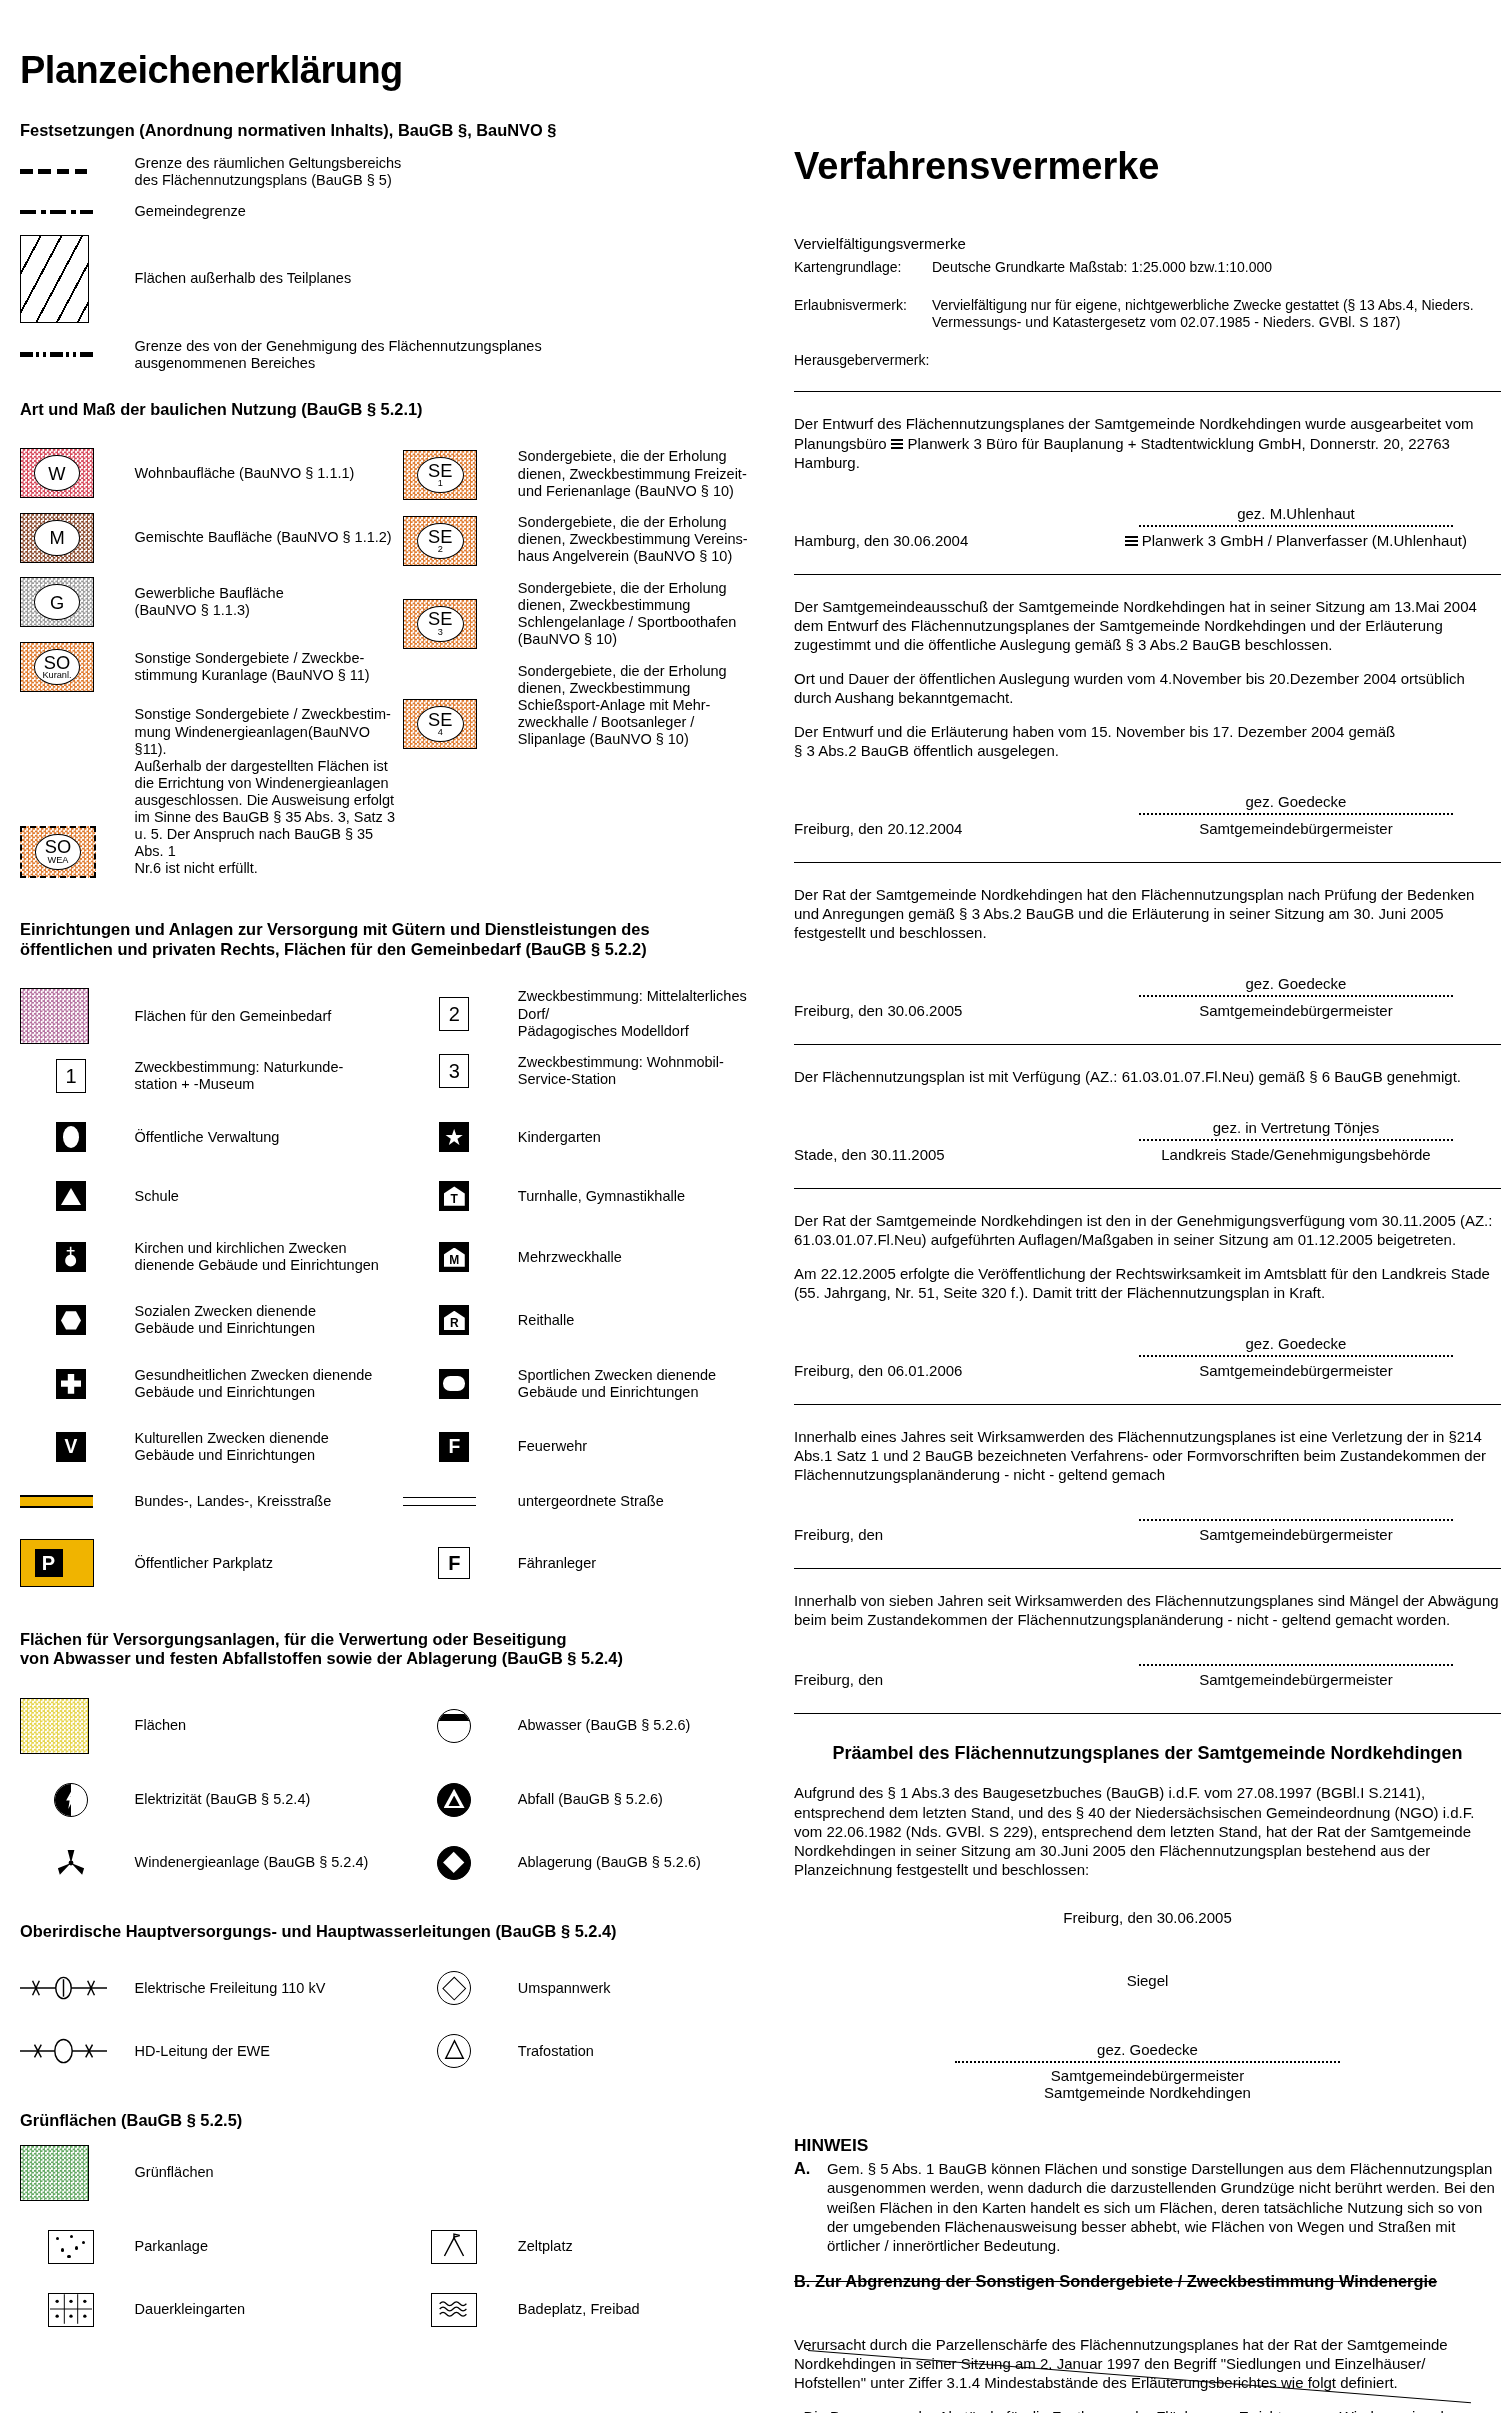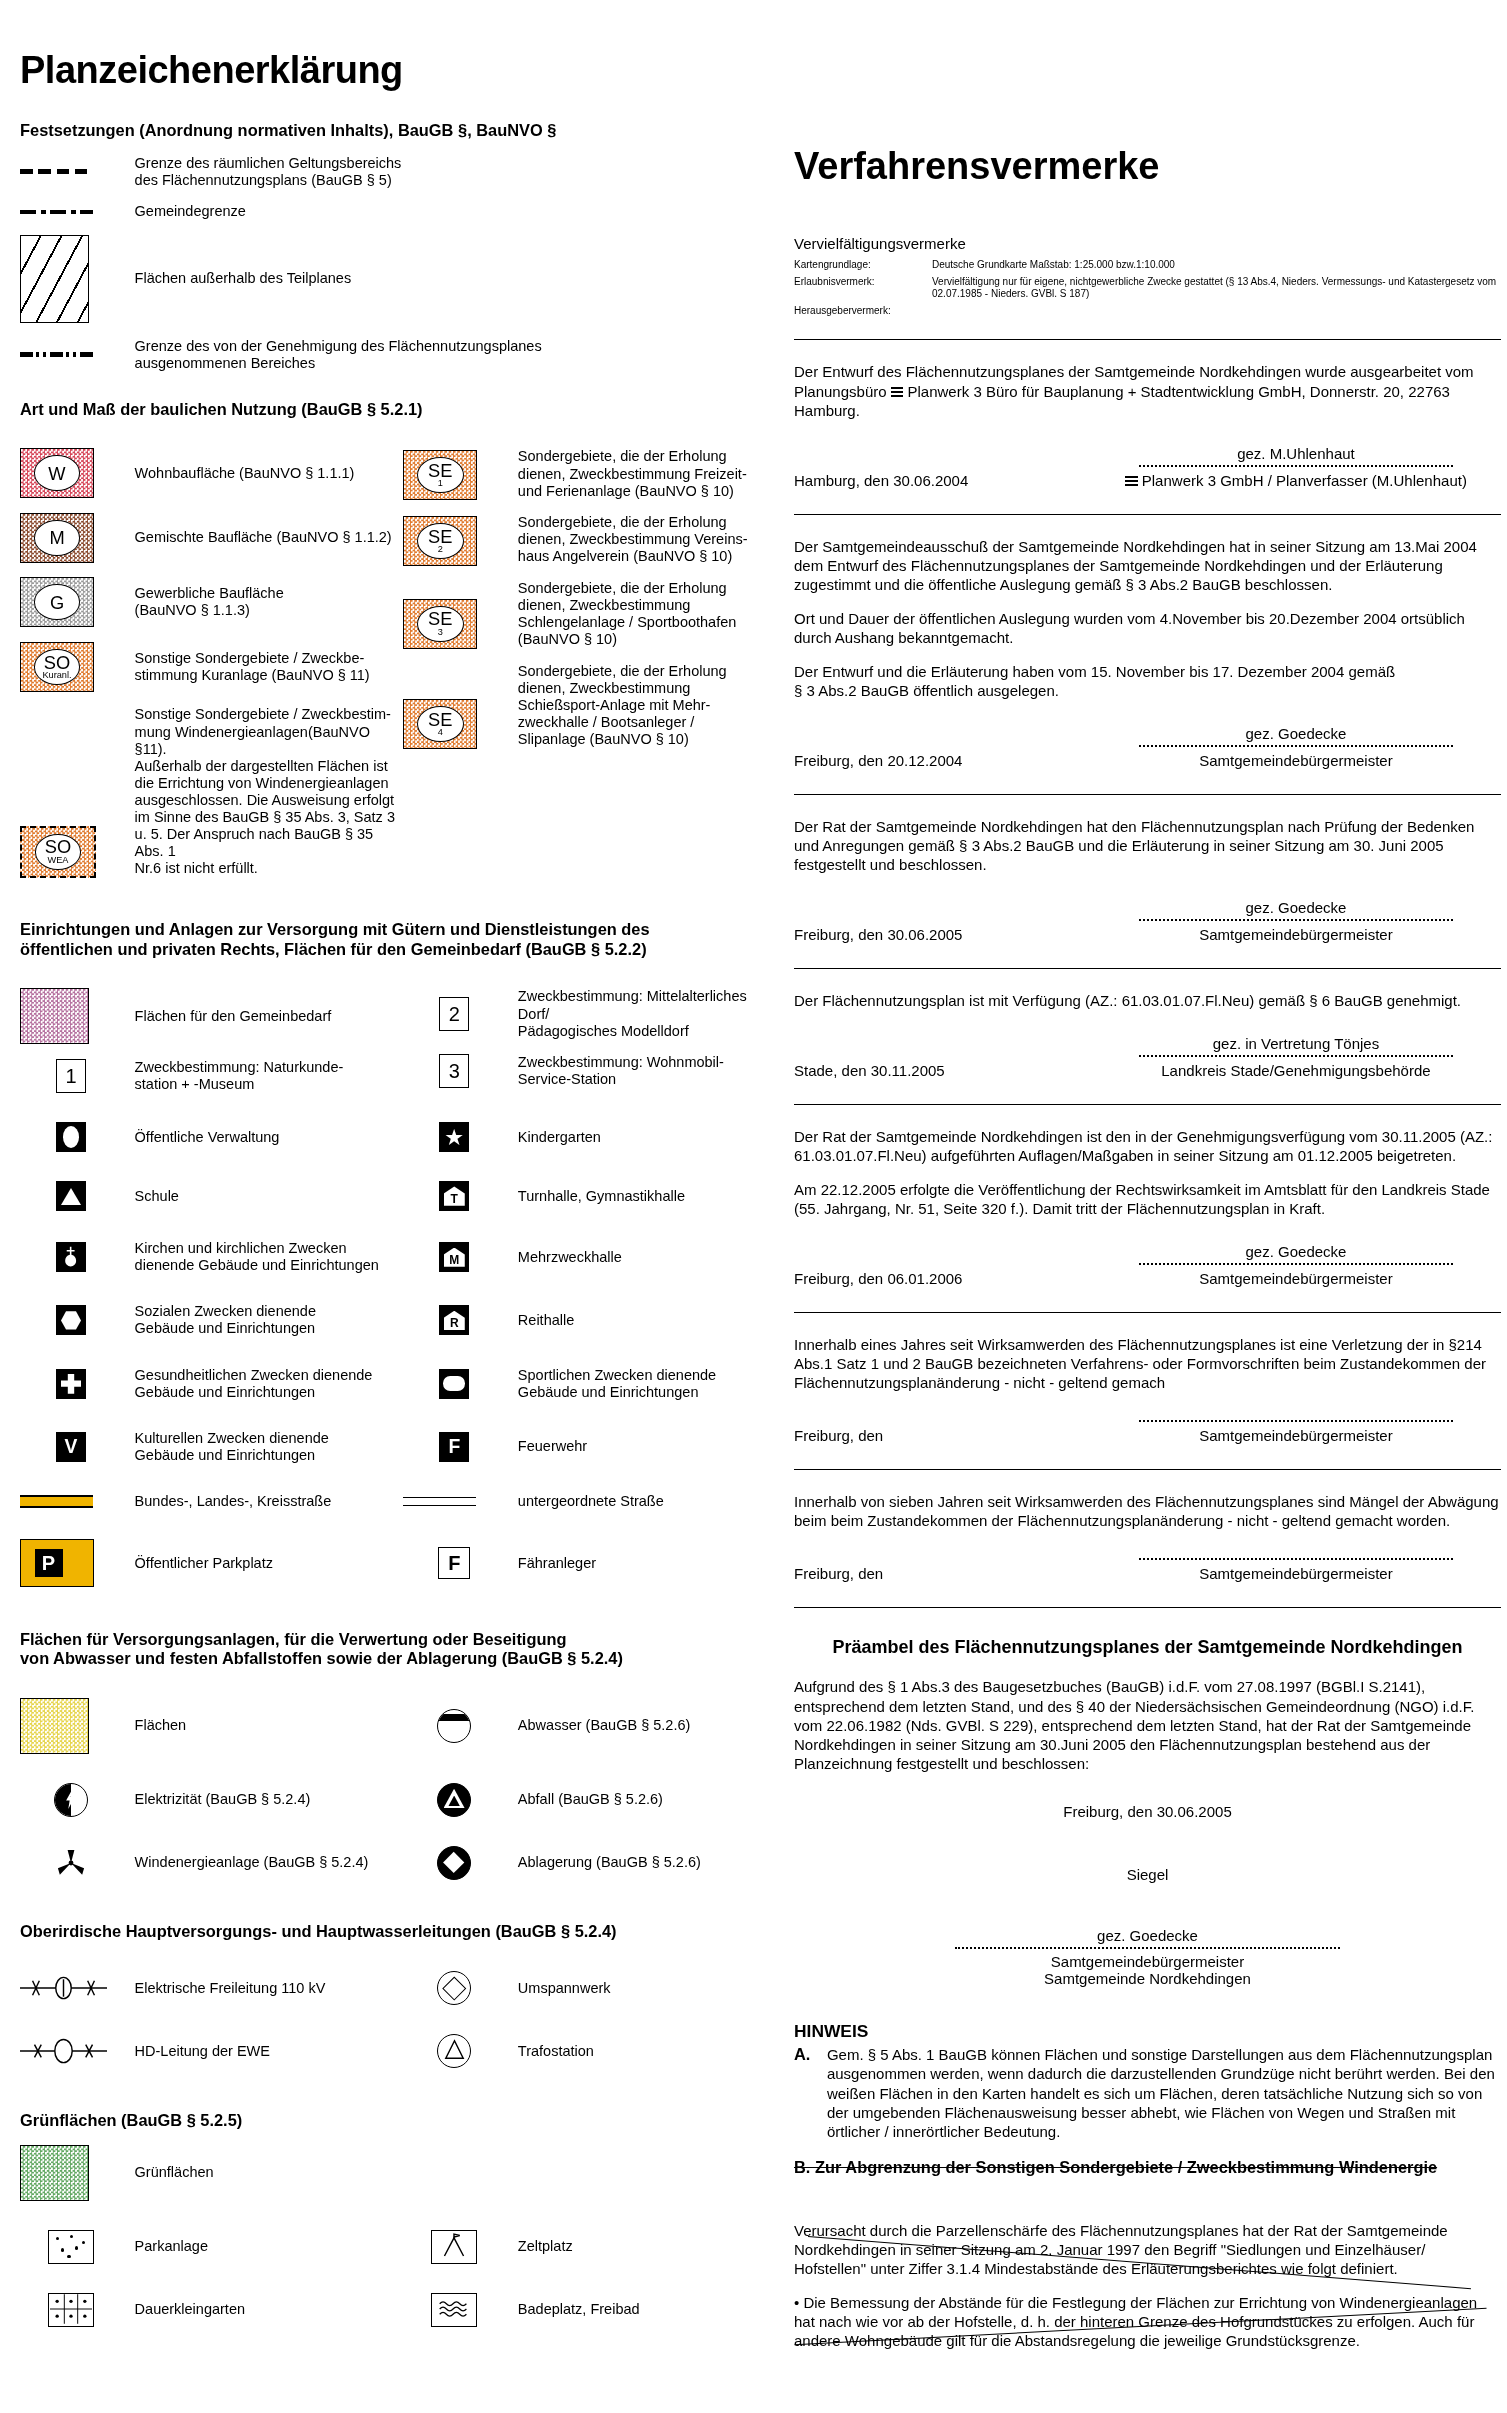--- a/index.html
+++ b/index.html
@@ -62,26 +62,26 @@
   .co .wtri .btri{position:absolute;left:4.8px;top:6.8px;width:11.6px;height:10.6px;background:#000;clip-path:polygon(50% 0,100% 100%,0 100%);}
   .co .wdia{position:absolute;left:8.2px;top:8.2px;width:15.4px;height:15.4px;background:#fff;transform:rotate(45deg);}
   .co .odia{position:absolute;left:7.7px;top:7.7px;width:14.5px;height:14.5px;border:1.4px solid #000;transform:rotate(45deg);background:#fff;}
   
   .ws{width:44px;height:44px;background:#fff;border:1px solid #000;position:relative;flex:0 0 auto;}
   .ws.short{height:32px;}
   .ws .dot{position:absolute;width:3.4px;height:3.4px;border-radius:50%;background:#000;}
   
   .rtitle{font-size:38px;font-weight:bold;margin:118px 0 46px;}
   .p{font-size:15px;line-height:1.28;margin:14.5px 0;}
-  .kv{display:grid;grid-template-columns:138px 1fr;font-size:10px;line-height:1.25;row-gap:4px;margin:6.8px 0;}
+  .kv{display:grid;grid-template-columns:138px 1fr;font-size:14px;line-height:1.25;row-gap:20px;margin:6.8px 0;}
   .hrule{border:none;border-top:1.9px solid #000;margin:22px 0;}
   .sigrow{display:flex;margin:25px 0;align-items:flex-end;}
   .sigplace{flex:0 0 46%;font-size:15px;}
   .sigmid{flex:0 0 50%;text-align:center;font-size:15px;}
-  .sigmid .gz{margin-bottom:1px;}
+  .sigmid .gz{margin-bottom:1px;margin-top:8px;}
   .sigmid .dots{border-bottom:2.4px dotted #000;height:1.9px;margin:0 19.3px 4.8px;}
   .cen{text-align:center;}
   .preh{font-size:18px;font-weight:bold;text-align:center;margin:29px 0 19.3px;}
   .hinweis{font-size:17.4px;font-weight:bold;margin:34px 0 2.9px;}
   .abl{display:grid;grid-template-columns:29px 1fr;column-gap:3.9px;}
   .abl .tag{font-size:16.4px;font-weight:bold;}
   .bhead{font-size:16.4px;font-weight:bold;text-decoration:line-through;margin:16.4px 0 4.8px;}
   .xstrike{position:relative;margin-top:44px;}
   .xstrike::before{content:"";position:absolute;left:2%;right:4%;top:12%;border-top:1.9px solid #000;transform:rotate(4.5deg);transform-origin:left;}
   .xstrike::after{content:"";position:absolute;left:0;right:2%;bottom:18%;border-top:1.9px solid #000;transform:rotate(-3deg);}

